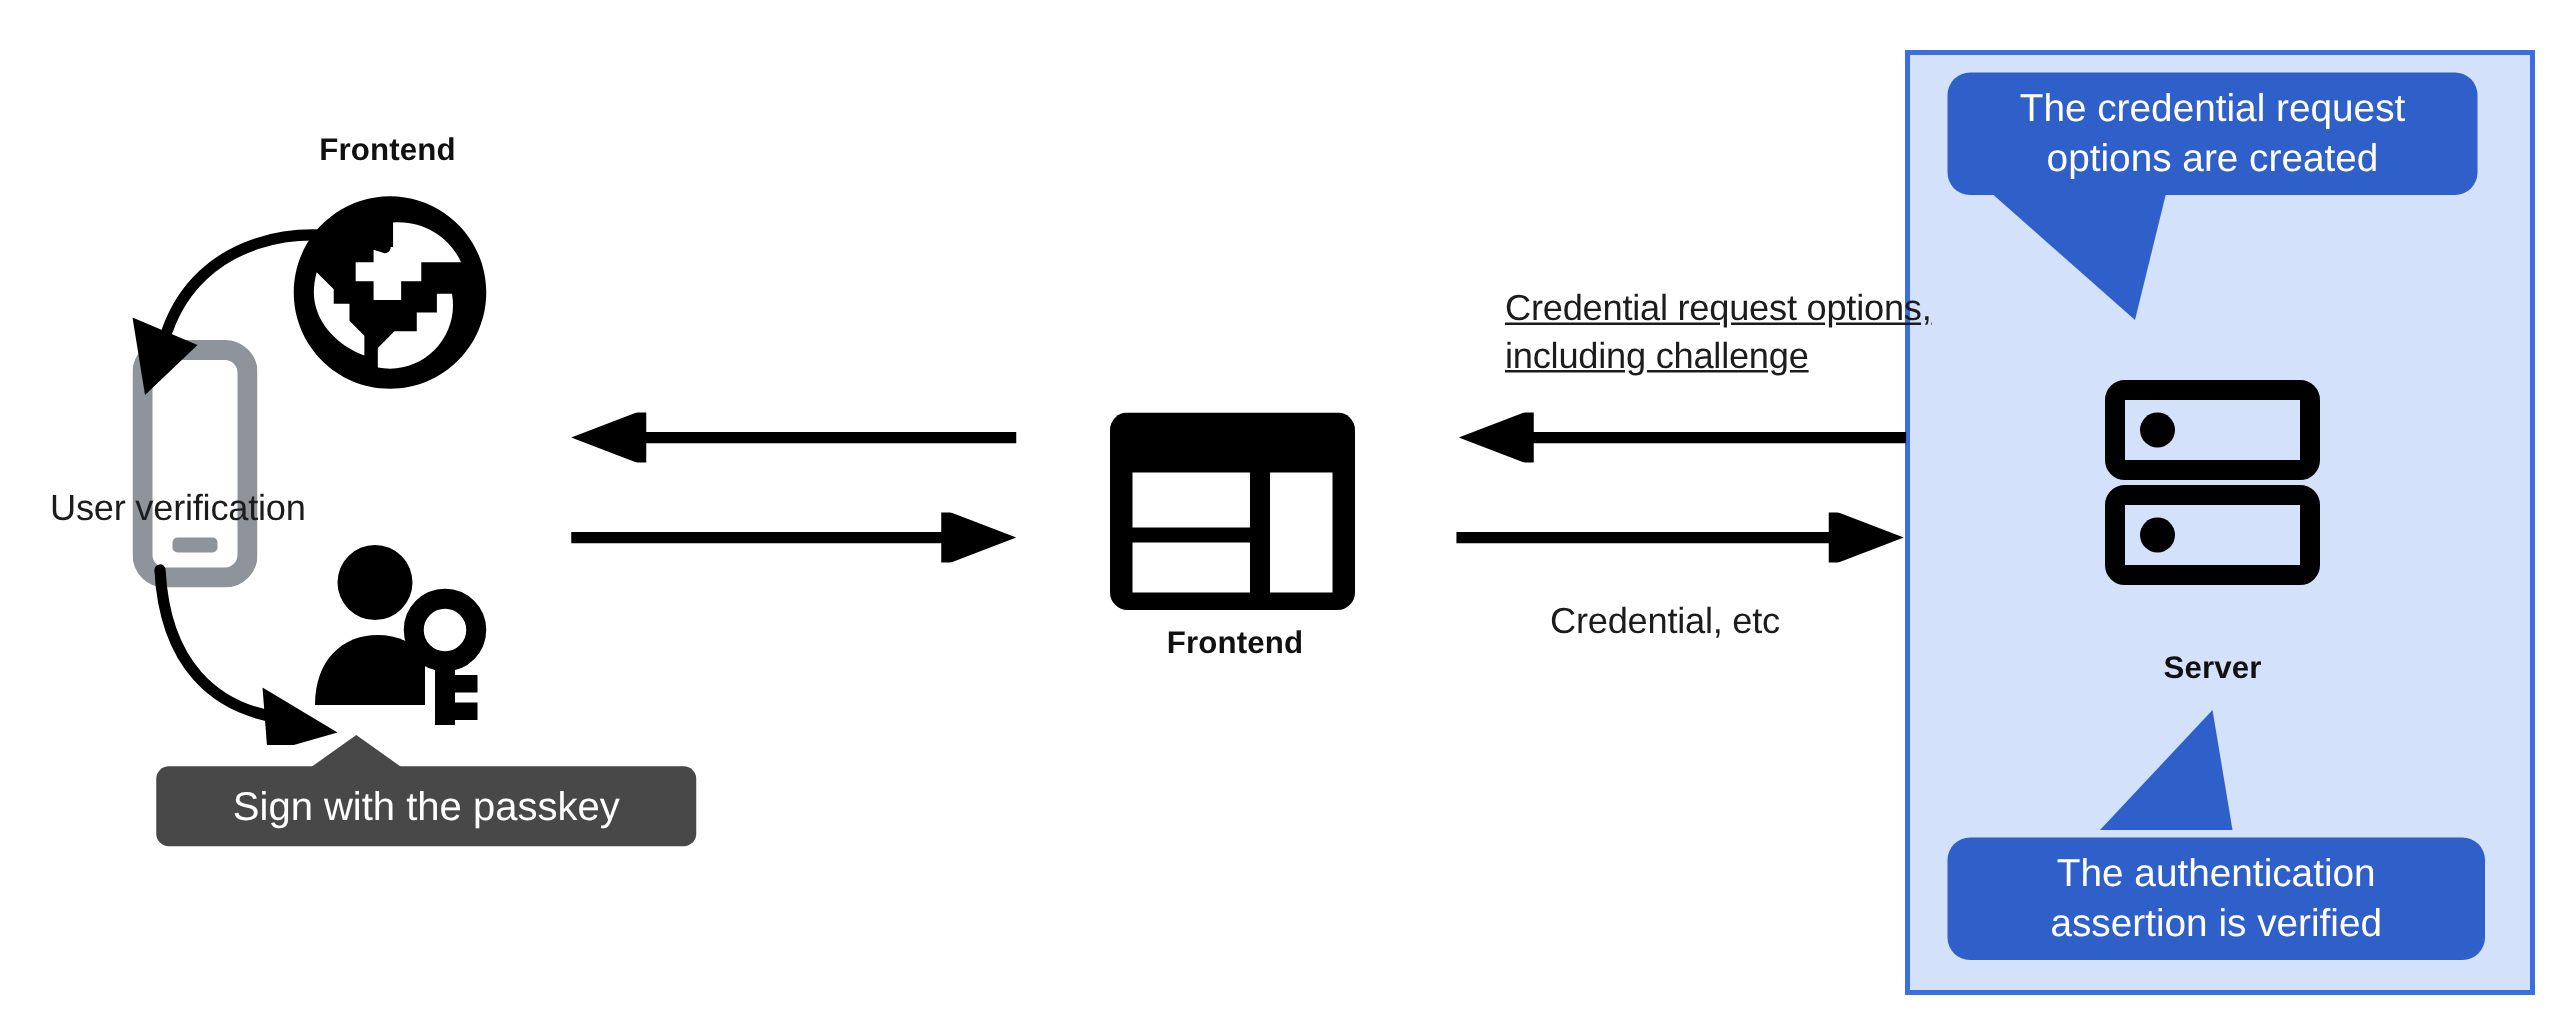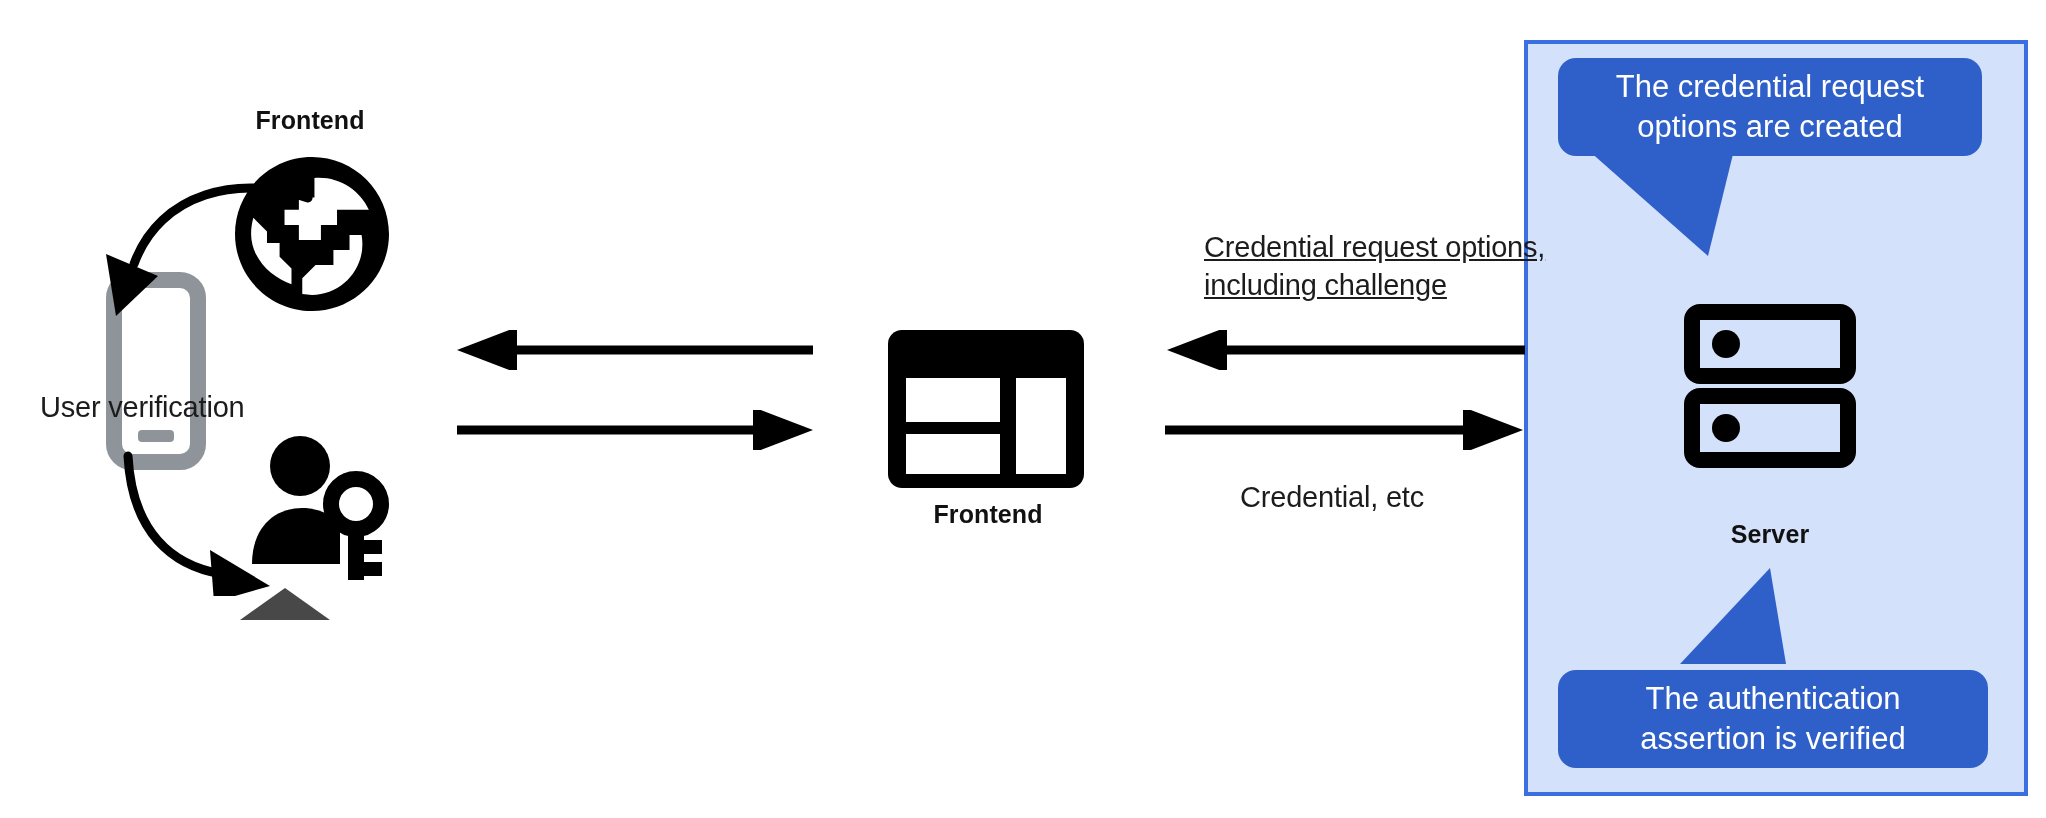--- a/index.html
+++ b/index.html
@@ -159,20 +159,21 @@
       <rect x="59" y="54" width="9" height="7" fill="#000000"></rect>
       <rect x="59" y="65" width="9" height="7" fill="#000000"></rect>
     </svg>
   </div>
 
   <div class="abs" style="left:240px; top:588px;">
     <svg width="90" height="34" viewBox="0 0 90 34" aria-hidden="true">
       <polygon points="45,0 90,32 0,32" fill="#484848"></polygon>
     </svg>
   </div>
+  <div class="abs tooltip-dark">Sign with the passkey</div>
 
   <div class="abs" style="left:455px; top:330px;">
     <svg width="360" height="40" viewBox="0 0 360 40" aria-hidden="true">
       <line x1="58" y1="20" x2="358" y2="20" stroke="#000000" stroke-width="9"></line>
       <polygon points="2,20 62,-3 62,43" fill="#000000"></polygon>
     </svg>
   </div>
 
   <div class="abs" style="left:455px; top:410px;">
     <svg width="360" height="40" viewBox="0 0 360 40" aria-hidden="true">

